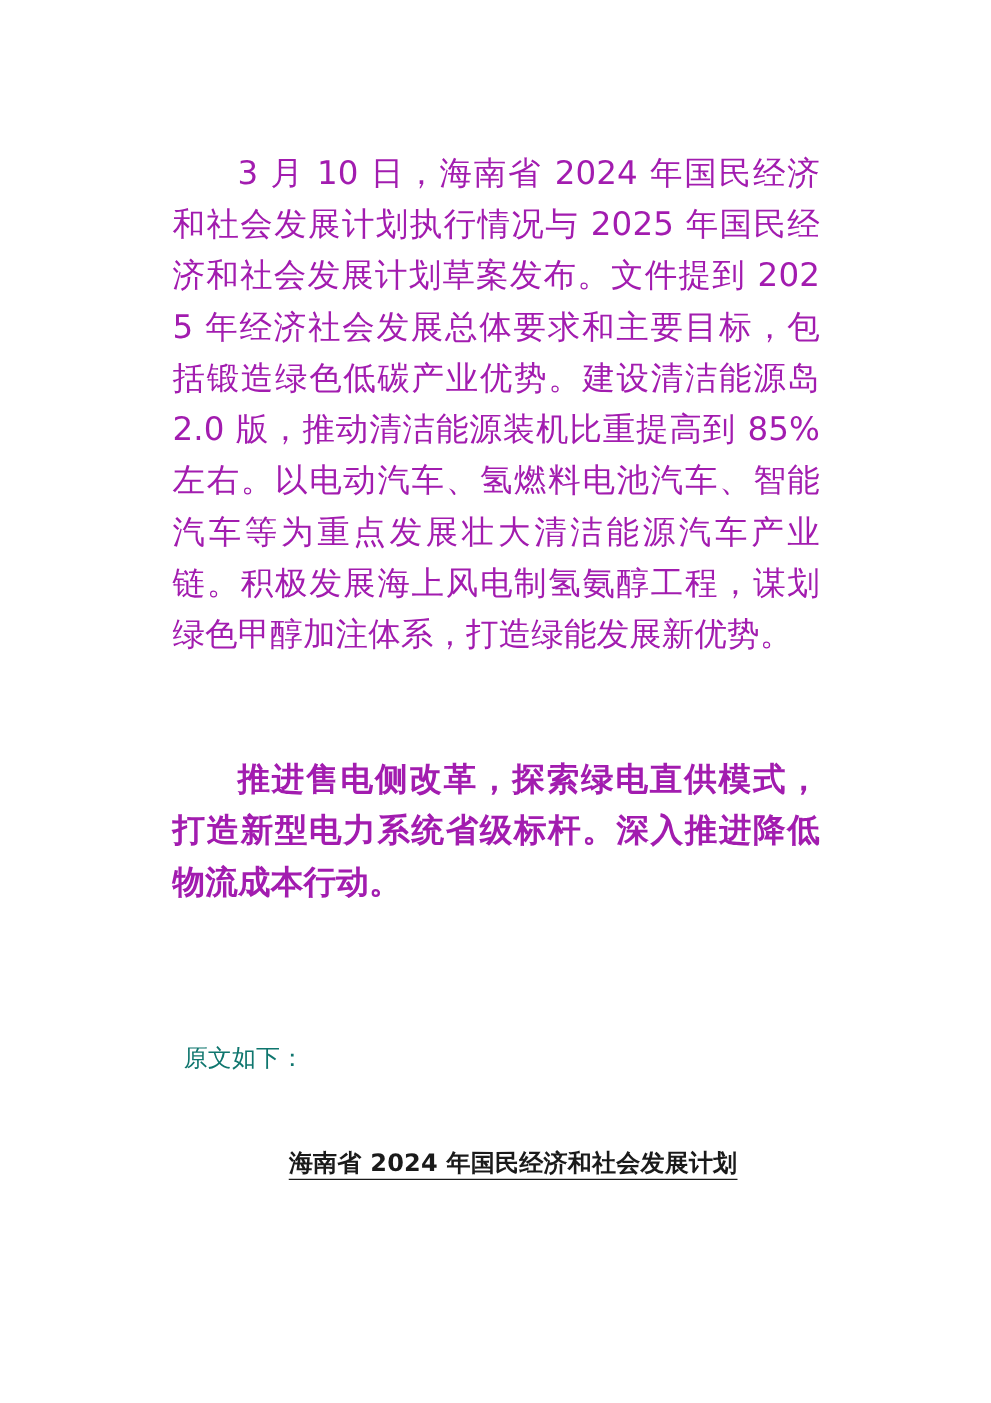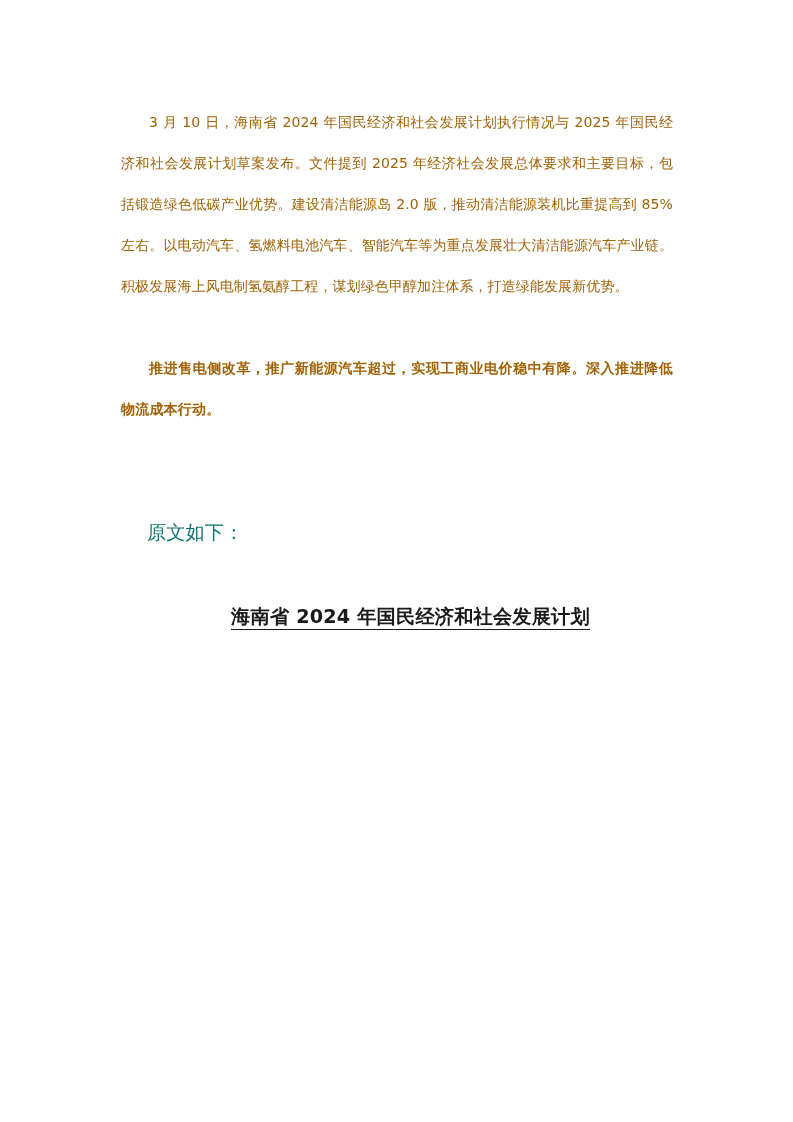--- a/index.html
+++ b/index.html
@@ -26,27 +26,27 @@
 
   .doc-body {
     position: absolute;
     left: 121px;
     top: 102px;
     width: 552px;
   }
 
   
   .para {
-    font-size: 14px;
+    font-size: 26px;
     line-height: 41px;
     text-align: justify;
     text-justify: inter-ideograph;
-    color: #a16207;
+    color: #a21caf;
     letter-spacing: 0.1px;
-    margin: 0;
+    margin: 17px;
     word-break: break-all;
   }
 
   .para.indent {
     text-indent: 2em;
   }
 
   .para.bold {
     font-weight: 700;
     letter-spacing: 0.2px;
@@ -88,21 +88,21 @@
 <body>
 
 <div class="page">
 
   <div class="doc-body">
 
     <p class="para indent">3 月 10 日，海南省 2024 年国民经济和社会发展计划执行情况与 2025 年国民经济和社会发展计划草案发布。文件提到 2025 年经济社会发展总体要求和主要目标，包括锻造绿色低碳产业优势。建设清洁能源岛 2.0 版，推动清洁能源装机比重提高到 85%左右。以电动汽车、氢燃料电池汽车、智能汽车等为重点发展壮大清洁能源汽车产业链。积极发展海上风电制氢氨醇工程，谋划绿色甲醇加注体系，打造绿能发展新优势。</p>
 
     <div class="spacer-sm"></div>
 
-    <p class="para indent bold">推进售电侧改革，推广新能源汽车超过，实现工商业电价稳中有降。深入推进降低物流成本行动。</p>
+    <p class="para indent bold">推进售电侧改革，探索绿电直供模式，打造新型电力系统省级标杆。深入推进降低物流成本行动。</p>
 
     <div class="spacer-md"></div>
 
 
     <div class="spacer-md"></div>
 
     <p class="lead-line">原文如下：</p>
 
     <div class="spacer-lg"></div>
 

